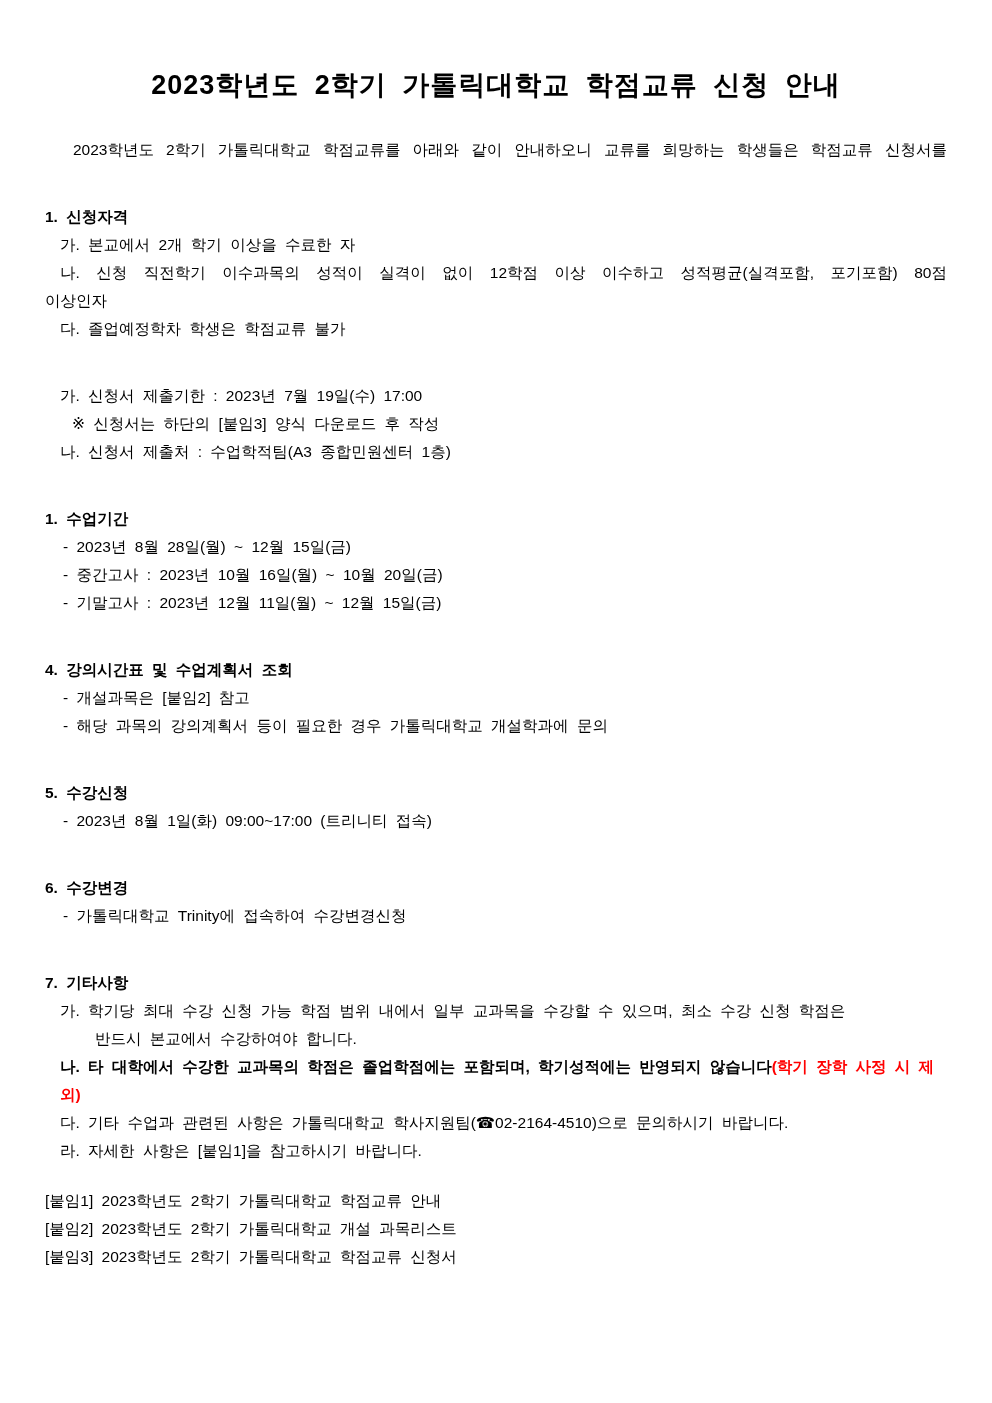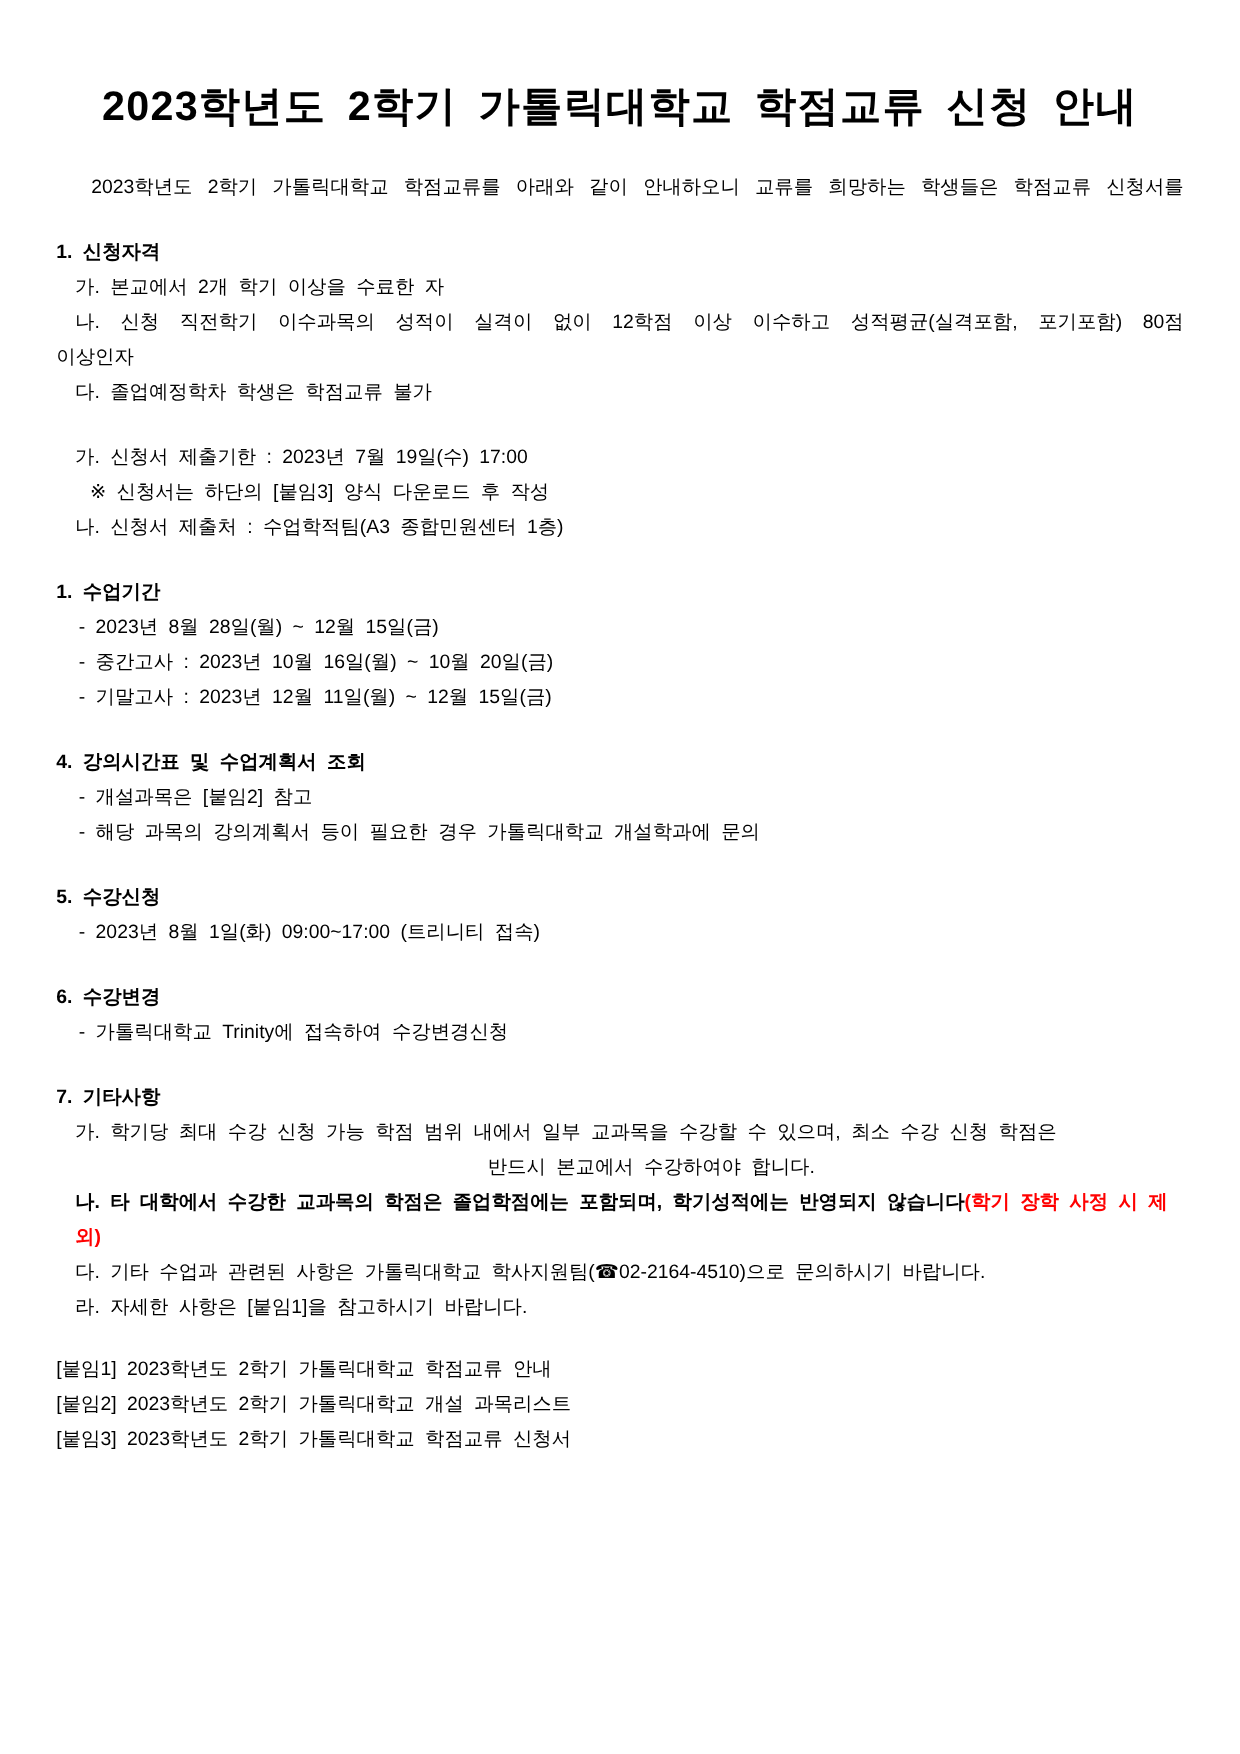--- a/index.html
+++ b/index.html
@@ -14,39 +14,39 @@
     min-height: 1403px;
     box-sizing: border-box;
     padding: 66px 45px 60px 45px;
     background: #ffffff;
     font-size: 15.5px;
     line-height: 28px;
     word-spacing: 4px;
   }
   .doc-title {
     text-align: center;
-    font-size: 33px;
+    font-size: 27px;
     font-weight: bold;
     line-height: 38px;
     letter-spacing: 1px;
     word-spacing: 7px;
     margin-bottom: 32px;
   }
   .line { white-space: normal; }
   .jfull {
     text-align: justify;
     text-align-last: justify;
   }
   .intro-first { padding-left: 28px; }
-  .section { margin-top: 24px; }
+  .section { margin-top: 39px; }
   .section-heading { font-weight: bold; }
   .ind-a { padding-left: 15px; }   
   .ind-x { padding-left: 27px; }   
   .ind-d { padding-left: 18px; }   
-  .ind-w { padding-left: 50px; text-align: center; }   
+  .ind-w { padding-left: 50px; }   
   .bold { font-weight: bold; }
   .red { color: #ff0000; font-weight: bold; }
   .attachments { margin-top: 22px; }
 </style>
 </head>
 <body>
 
 <div class="page">
 
   <div class="doc-title">2023학년도 2학기 가톨릭대학교 학점교류 신청 안내</div>

